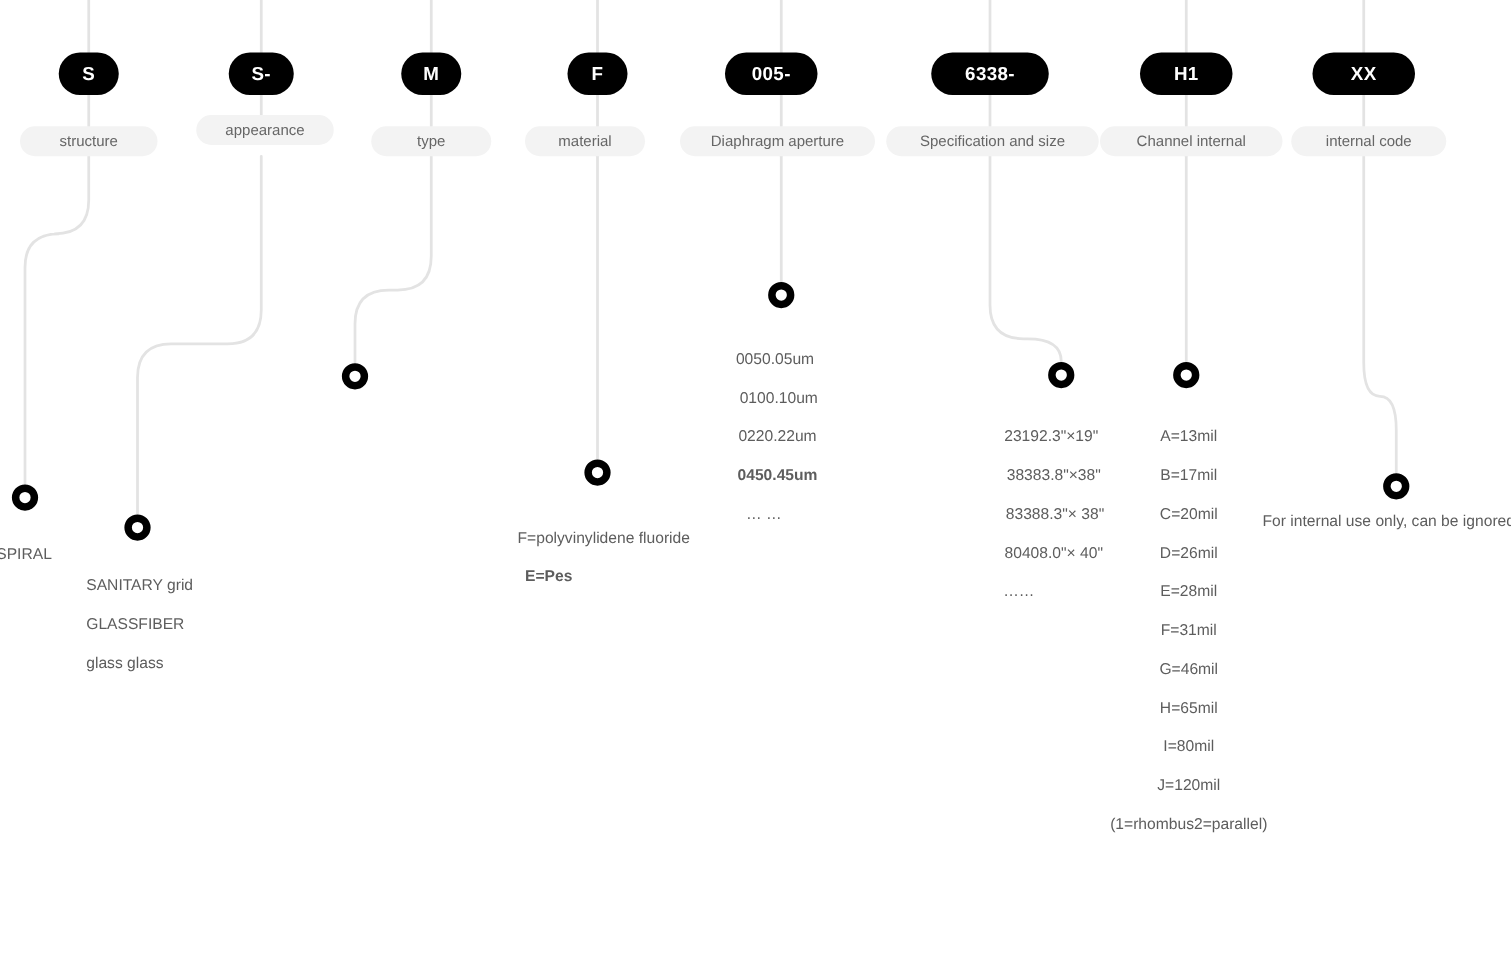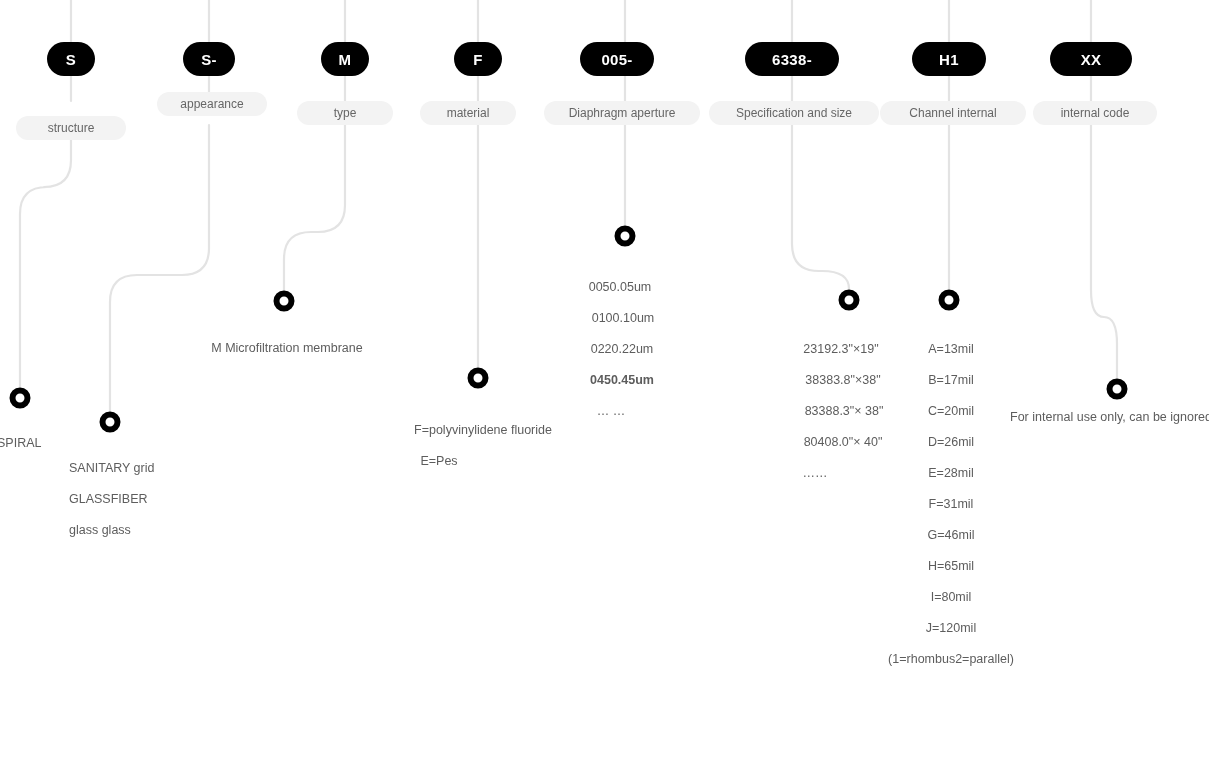--- a/index.html
+++ b/index.html
@@ -139,21 +139,21 @@
 
     <div class="badge" style="left:71px; top:42px; width:48px;">S</div>
     <div class="badge" style="left:209px; top:42px; width:52px;">S-</div>
     <div class="badge" style="left:345px; top:42px; width:48px;">M</div>
     <div class="badge" style="left:478px; top:42px; width:48px;">F</div>
     <div class="badge" style="left:617px; top:42px; width:74px;">005-</div>
     <div class="badge" style="left:792px; top:42px; width:94px;">6338-</div>
     <div class="badge" style="left:949px; top:42px; width:74px;">H1</div>
     <div class="badge" style="left:1091px; top:42px; width:82px;">XX</div>
 
-    <div class="chip" style="left:71px; top:116px; width:110px;">structure</div>
+    <div class="chip" style="left:71px; top:101px; width:110px;">structure</div>
     <div class="chip" style="left:212px; top:92px; width:110px;">appearance</div>
     <div class="chip" style="left:345px; top:101px; width:96px;">type</div>
     <div class="chip" style="left:468px; top:101px; width:96px;">material</div>
     <div class="chip" style="left:622px; top:101px; width:156px;">Diaphragm aperture</div>
     <div class="chip" style="left:794px; top:101px; width:170px;">Specification and size</div>
     <div class="chip" style="left:953px; top:101px; width:146px;">Channel internal</div>
     <div class="chip" style="left:1095px; top:101px; width:124px;">internal code</div>
 
     <div class="marker" style="left:20px;  top:398px;"></div>
     <div class="marker" style="left:110px; top:422px;"></div>
@@ -167,27 +167,24 @@
     <div class="values leftclip" style="left:-3px; top:428px;">
       <span class="vline">SPIRAL</span>
     </div>
 
     <div class="values leftclip" style="left:69px; top:453px;">
       <span class="vline">SANITARY grid</span>
       <span class="vline">GLASSFIBER</span>
       <span class="vline">glass glass</span>
     </div>
 
-    <div class="values center" style="left:287px; top:333px;">
-      <span class="vline">M Microfiltration membrane</span>
-    </div>
 
     <div class="values center" style="left:483px; top:415px;">
       <span class="vline">F=polyvinylidene fluoride</span>
-      <span class="vline" style="margin-left:-88px;">E=Pes</span>
+      <span class="vline" style="margin-left:-88px;font-weight:bold;">E=Pes</span>
     </div>
 
     <div class="values center" style="left:622px; top:272px;">
       <span class="vline" style="margin-left:-4px;">0050.05um</span>
       <span class="vline" style="margin-left:2px;">0100.10um</span>
       <span class="vline" style="margin-left:0px;">0220.22um</span>
       <span class="vline" style="margin-left:0px;font-weight:bold;">0450.45um</span>
       <span class="vline" style="margin-left:-22px;">… …</span>
     </div>
 

